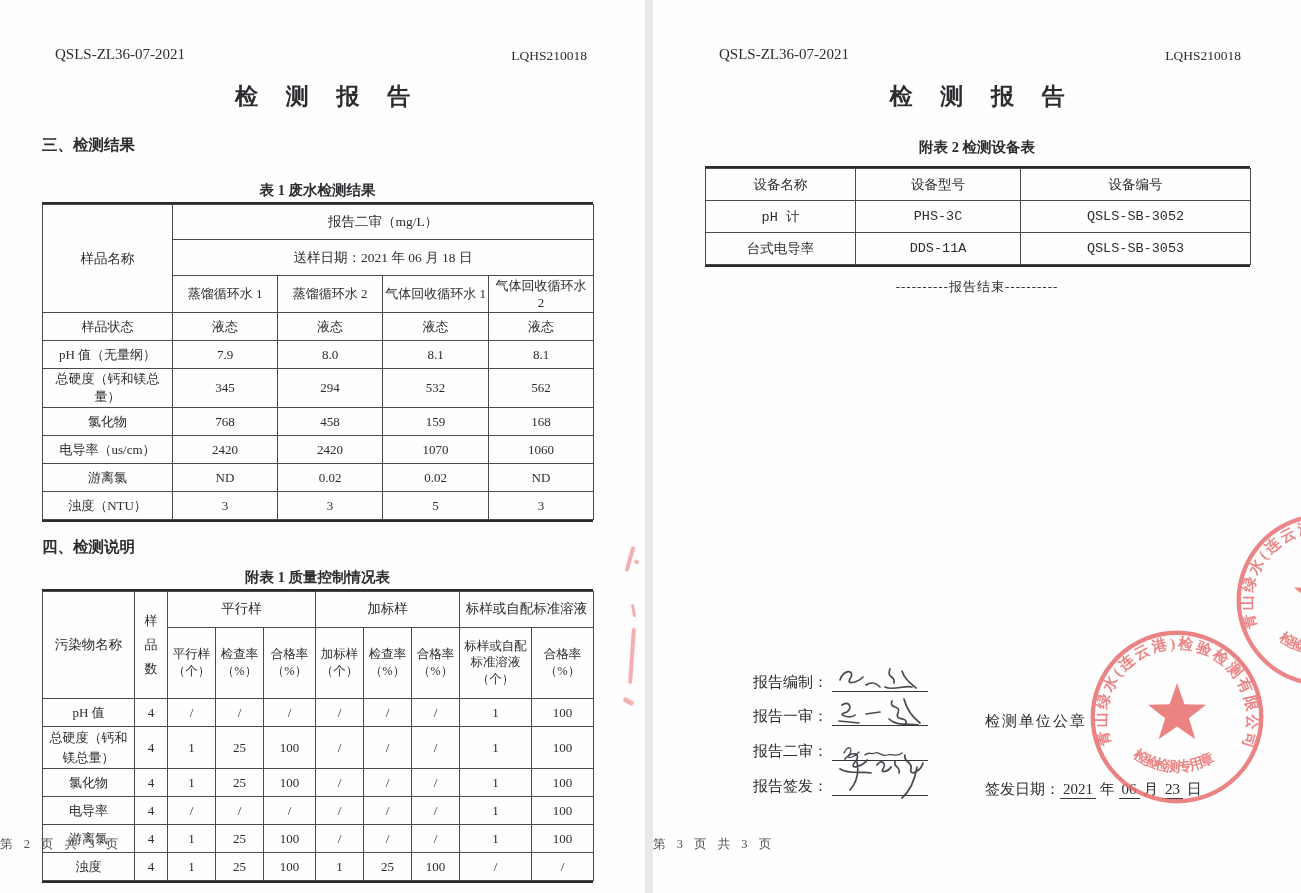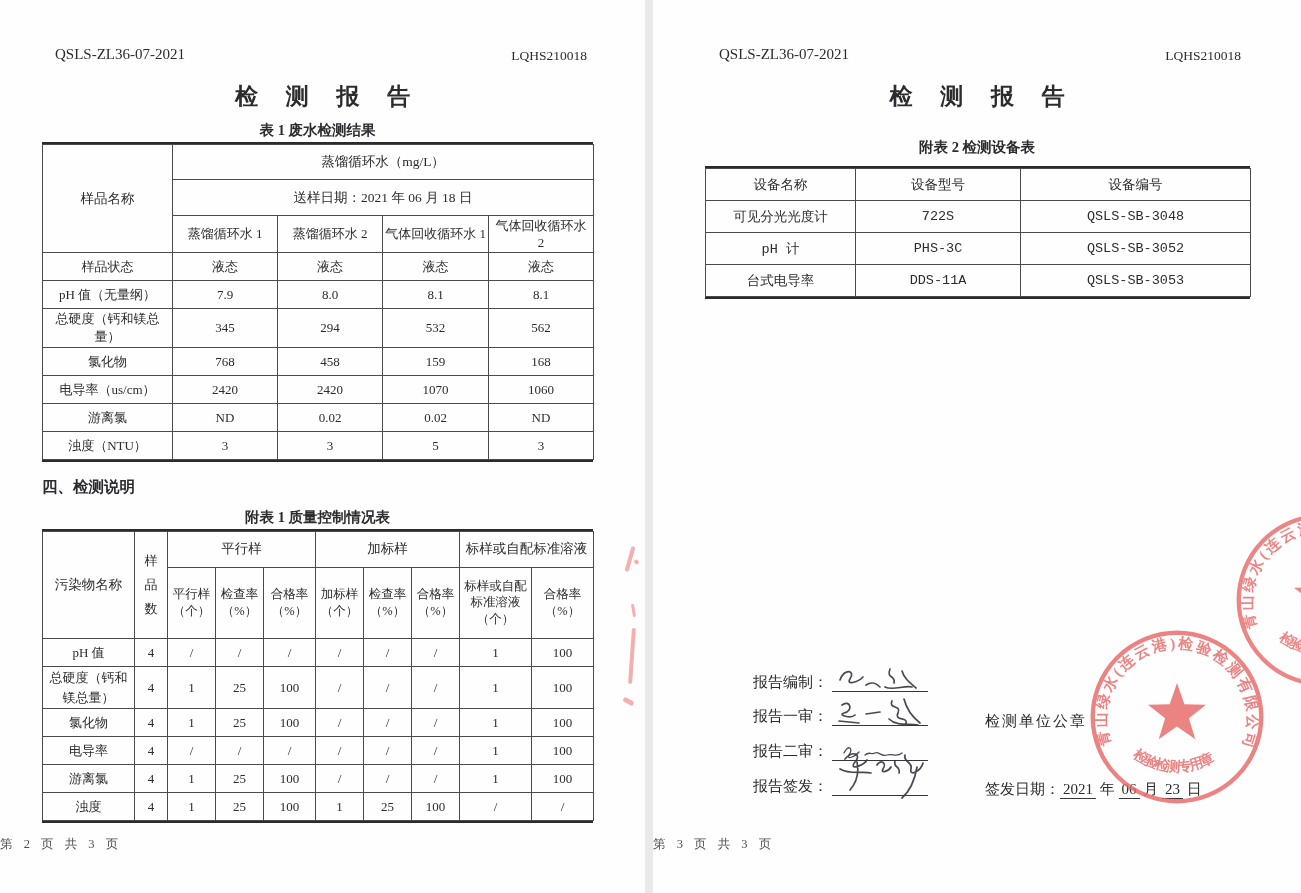--- a/index.html
+++ b/index.html
@@ -15,21 +15,21 @@
   .page-right{width:648px;}
 
   .codes{display:flex;justify-content:space-between;align-items:flex-start;
          padding:46px 58px 0 55px;font-size:15px;}
   .page-right .codes{padding:46px 60px 0 66px;}
   .report-no{font-size:13.5px;padding-top:2px;}
   .doc-title{text-align:center;font-size:23px;font-weight:bold;
              letter-spacing:11px;margin-top:17px;text-indent:11px;}
 
   .sec-head{font-weight:bold;font-size:15.5px;margin:23px 0 0 42px;}
-  .tbl-title{font-weight:bold;font-size:14.5px;text-align:center;margin-top:9px;}
+  .tbl-title{font-weight:bold;font-size:14.5px;text-align:center;margin-top:25px;}
   .page-left .tbl-title{width:551px;margin-left:42px;}
 
   .tblwrap{border-top:2.5px solid #2b2b2b;border-bottom:2.5px solid #2b2b2b;
            margin-left:42px;width:551px;margin-top:2px;}
   table{border-collapse:collapse;width:100%;table-layout:fixed;}
   td{border:1px solid #4a4a4a;text-align:center;font-size:13px;
      padding:1px 2px;color:#2c2c30;overflow:hidden;}
   .tblwrap tr > td:first-child{border-left:1px solid #4a4a4a;}
 
   
@@ -83,35 +83,36 @@
 
 <div class="spread">
 
   <div class="page page-left">
     <div class="codes">
       <span>QSLS-ZL36-07-2021</span>
       <span class="report-no">LQHS210018</span>
     </div>
     <div class="doc-title">检 测 报 告</div>
 
+    <div class="sec-head">三、检测结果</div>
     <div class="tbl-title">表 1 废水检测结果</div>
 
     <div class="tblwrap">
       <table class="t1">
         <colgroup>
             <col style="width:130px">
             <col style="width:105px">
             <col style="width:105px">
             <col style="width:106px">
             <col style="width:105px">
           </colgroup>
         <tbody>
           <tr class="hd1">
             <td rowspan="3">样品名称</td>
-            <td colspan="4">蒸馏循环水（mg/L）</td>
+            <td colspan="4">报告二审（mg/L）</td>
           </tr>
           <tr class="hd2">
             <td colspan="4">送样日期：2021 年 06 月 18 日</td>
           </tr>
           <tr class="hd3" id="t1cols">
               <td>蒸馏循环水 1</td>
               <td>蒸馏循环水 2</td>
               <td>气体回收循环水 1</td>
               <td>气体回收循环水 2</td>
             </tr>
@@ -314,38 +315,34 @@
           </colgroup>
         <tbody>
             <tr id="eqhead">
               <td>设备名称</td>
               <td>设备型号</td>
               <td>设备编号</td>
             </tr>
           </tbody>
         <tbody id="eqbody">
             <tr>
-              <td>可见分光光度计</td>
-              <td>722S</td>
-              <td>QSLS-SB-3048</td>
-            </tr>
-            <tr>
               <td>pH 计</td>
               <td>PHS-3C</td>
               <td>QSLS-SB-3052</td>
             </tr>
             <tr>
               <td>台式电导率</td>
               <td>DDS-11A</td>
               <td>QSLS-SB-3053</td>
             </tr>
           </tbody>
       </table>
     </div>
 
+    <div class="end-line">----------报告结束----------</div>
 
     <div class="sigrow" style="top:672px;">
       <span>报告编制：</span><span class="sigline"><svg width="96" height="40" viewBox="0 0 96 40">
             <path class="ink" d="M8,22 C12,10 24,12 18,21 C14,27 25,25 31,19 M34,27 C40,23 44,25 48,29"></path>
             <path class="ink" d="M58,11 C54,21 64,17 62,25 M53,29 C61,33 72,27 80,29 M70,13 C72,20 77,24 84,30"></path>
           </svg></span>
     </div>
     <div class="sigrow" style="top:706px;">
       <span>报告一审：</span><span class="sigline"><svg width="96" height="40" viewBox="0 0 96 40">
             <path class="ink" d="M10,13 C18,7 22,19 12,21 C5,23 19,27 23,23 M7,29 L27,31"></path>

